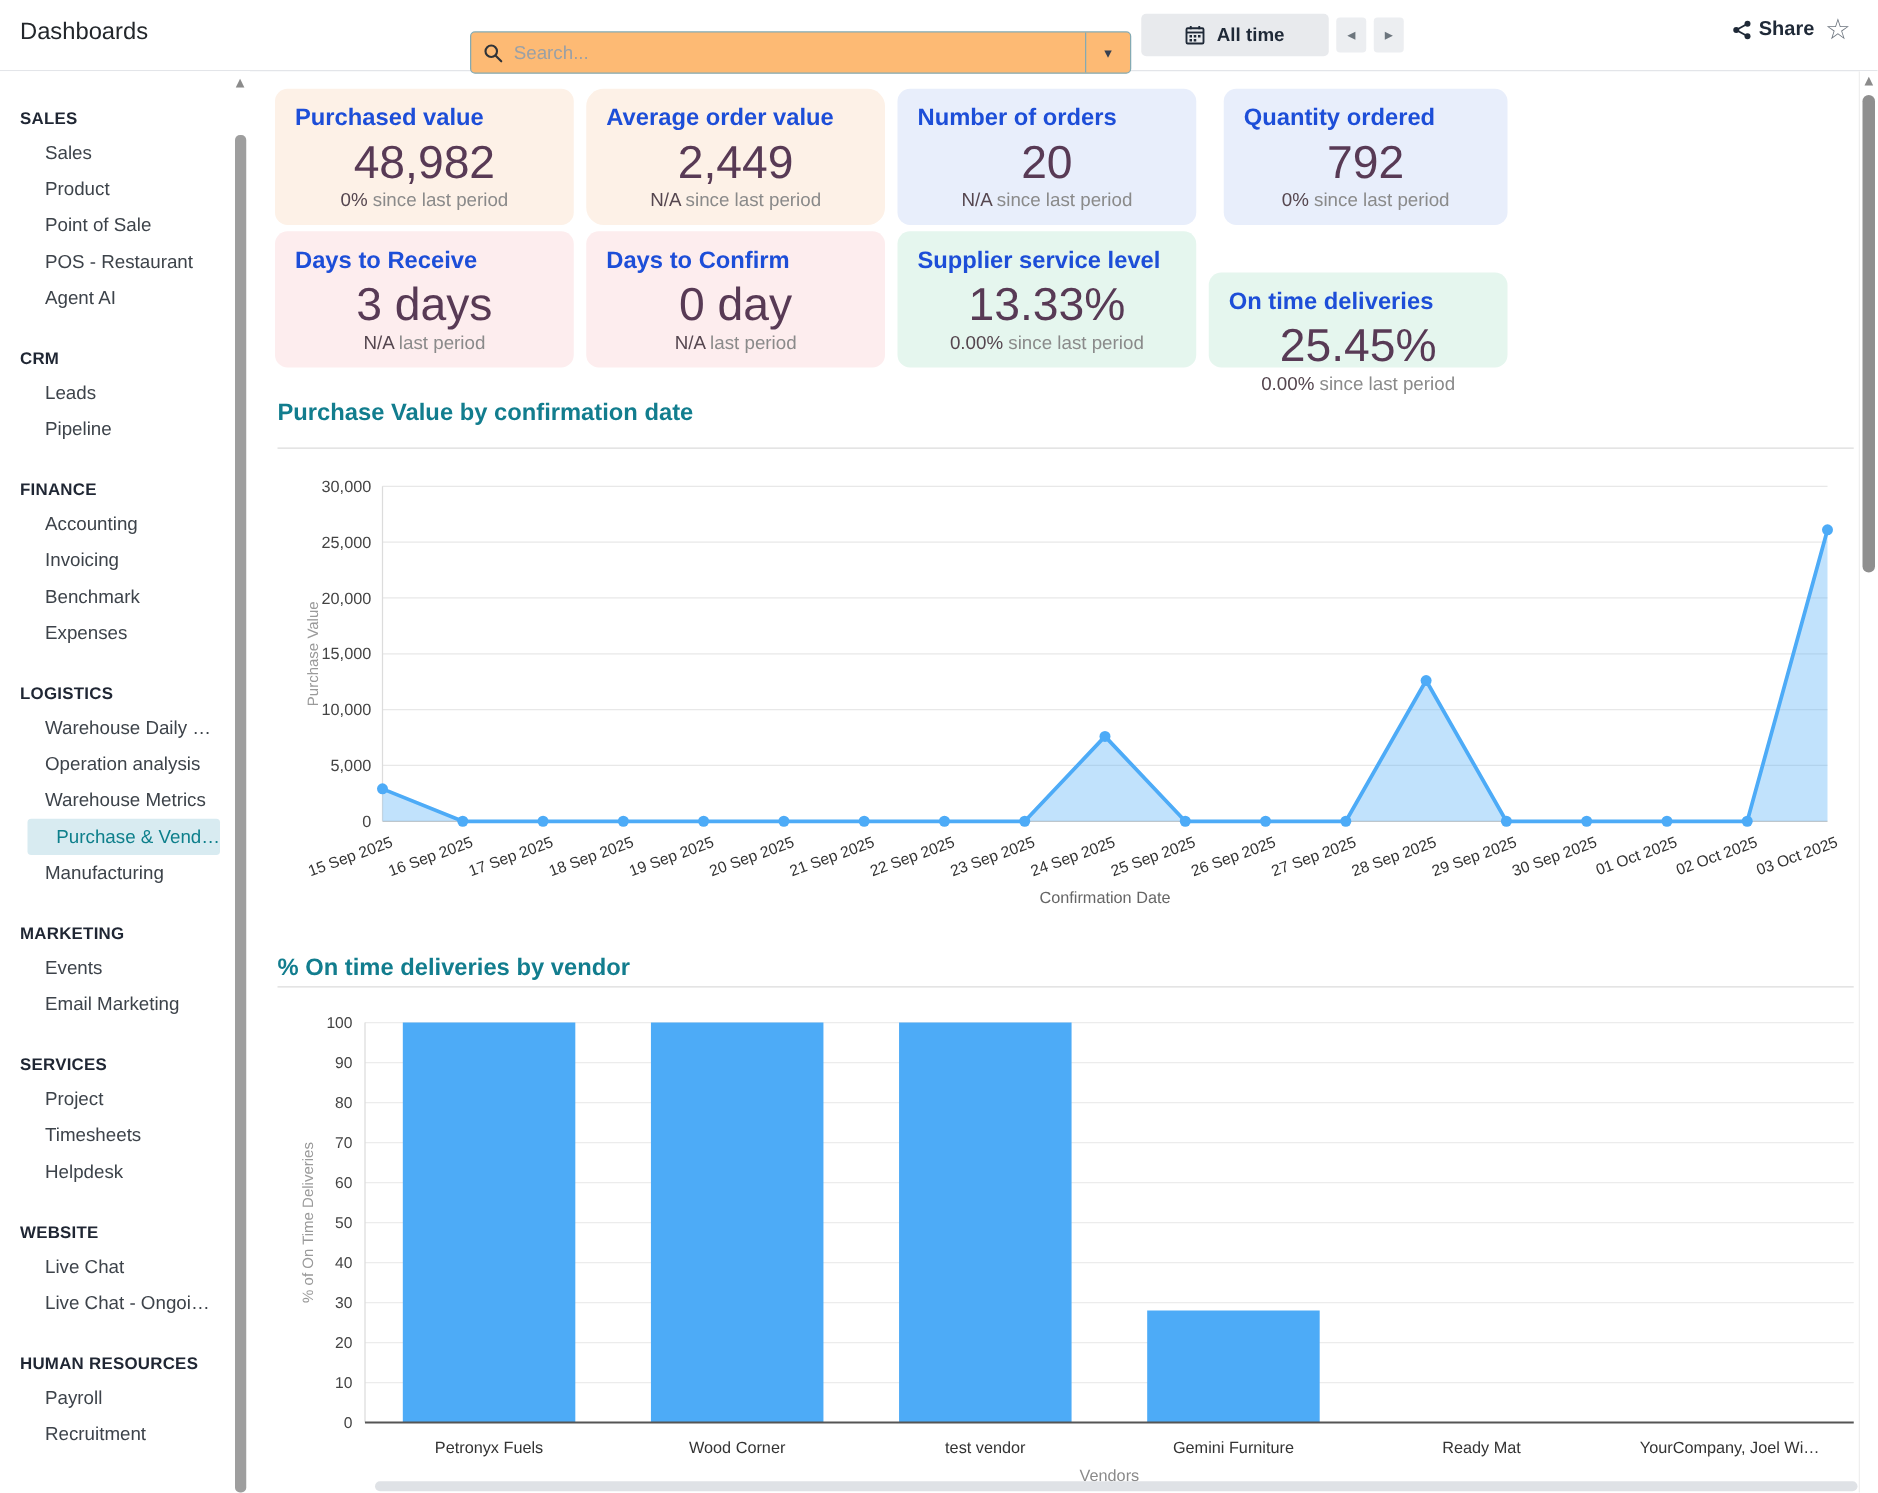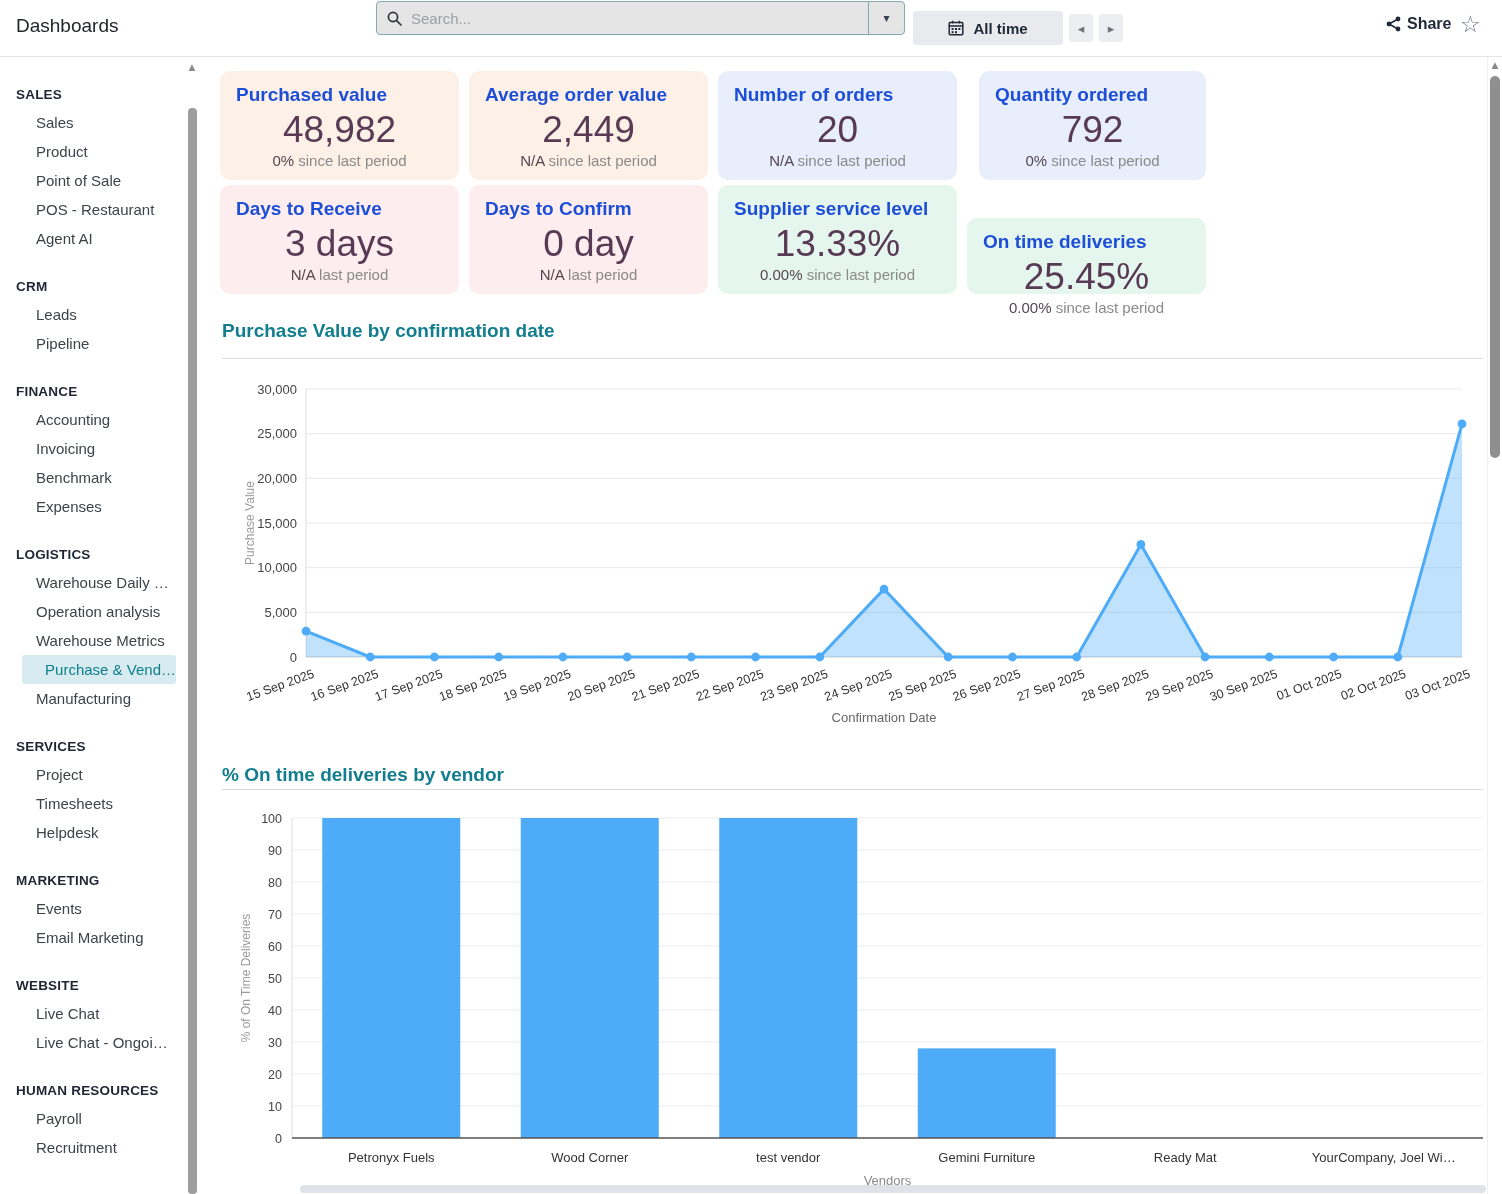--- a/index.html
+++ b/index.html
@@ -3,22 +3,22 @@
 <meta charset="utf-8">
 <style>
   * { margin:0; padding:0; box-sizing:border-box; }
   html,body { width:1502px; height:1194px; background:#fff; overflow:hidden;
               font-family:"Liberation Sans", sans-serif; color:#33373d; }
 
   
   #header { position:absolute; left:0; top:0; width:1502px; height:57px; background:#fff;
             border-bottom:1px solid #e3e5e9; }
   .hdr-title { position:absolute; left:16px; top:15px; font-size:19px; color:#23272b; }
-  .search-wrap { position:absolute; left:376px; top:1px; width:529px; height:34px;
-                 border:1px solid #84aab3; border-radius:4px; background:#e5e5e5; display:flex; align-items:center; }
+  .search-wrap { position:absolute; left:376px; top:25px; width:529px; height:34px;
+                 border:1px solid #84aab3; border-radius:4px; background:#fdba74; display:flex; align-items:center; }
   .search-icon { width:34px; display:flex; justify-content:center; align-items:center; }
   .search-input { flex:1; border:none; outline:none; font-size:15px; color:#333;
                   font-family:"Liberation Sans", sans-serif; background:transparent; }
   .search-input::placeholder { color:#9aa0a6; }
   .search-caret-btn { width:36px; height:100%; border-left:1px solid #84aab3; display:flex;
                       align-items:center; justify-content:center; cursor:pointer; }
   .caret-down { font-size:12px; color:#374151; font-family:"DejaVu Sans", sans-serif; }
   .alltime-btn { position:absolute; left:913px; top:11px; width:150px; height:34px; background:#e8eaed;
                  border-radius:4px; display:flex; align-items:center; justify-content:center; gap:9px;
                  font-size:15px; font-weight:700; color:#1f2937; cursor:pointer; }
@@ -157,29 +157,29 @@
       </div>
       <div class="side-section">
         <div class="side-header">LOGISTICS</div>
         <div class="side-item">Warehouse Daily …</div>
         <div class="side-item">Operation analysis</div>
         <div class="side-item">Warehouse Metrics</div>
         <div class="side-item selected">Purchase &amp; Vend…</div>
         <div class="side-item">Manufacturing</div>
       </div>
       <div class="side-section">
+        <div class="side-header">MARKETING</div>
+        <div class="side-item">Events</div>
+        <div class="side-item">Email Marketing</div>
+      </div>
+      <div class="side-section">
         <div class="side-header">SERVICES</div>
         <div class="side-item">Project</div>
         <div class="side-item">Timesheets</div>
         <div class="side-item">Helpdesk</div>
-      </div>
-      <div class="side-section">
-        <div class="side-header">MARKETING</div>
-        <div class="side-item">Events</div>
-        <div class="side-item">Email Marketing</div>
       </div>
       <div class="side-section">
         <div class="side-header">WEBSITE</div>
         <div class="side-item">Live Chat</div>
         <div class="side-item">Live Chat - Ongoi…</div>
       </div>
       <div class="side-section">
         <div class="side-header">HUMAN RESOURCES</div>
         <div class="side-item">Payroll</div>
         <div class="side-item">Recruitment</div>
@@ -188,21 +188,21 @@
 </div>
 <div class="side-scroll-up">▲</div>
 <div class="side-scroll-thumb"></div>
 
 <div id="kpi-grid">
     <div class="kpi" style="background: rgb(253, 241, 231);">
       <div class="kpi-title">Purchased value</div>
       <div class="kpi-value">48,982</div>
       <div class="kpi-sub"><span class="kpi-delta">0%</span> since last period</div>
     </div>
-    <div class="kpi" style="background: rgb(253, 241, 231);">
+    <div class="kpi" style="background: rgb(253, 241, 231); border-radius: 14px;">
       <div class="kpi-title">Average order value</div>
       <div class="kpi-value">2,449</div>
       <div class="kpi-sub"><span class="kpi-delta">N/A</span> since last period</div>
     </div>
     <div class="kpi" style="background: rgb(232, 238, 251);">
       <div class="kpi-title">Number of orders</div>
       <div class="kpi-value">20</div>
       <div class="kpi-sub"><span class="kpi-delta">N/A</span> since last period</div>
     </div>
     <div class="kpi" style="background: rgb(232, 238, 251); margin-left: 12px;">

